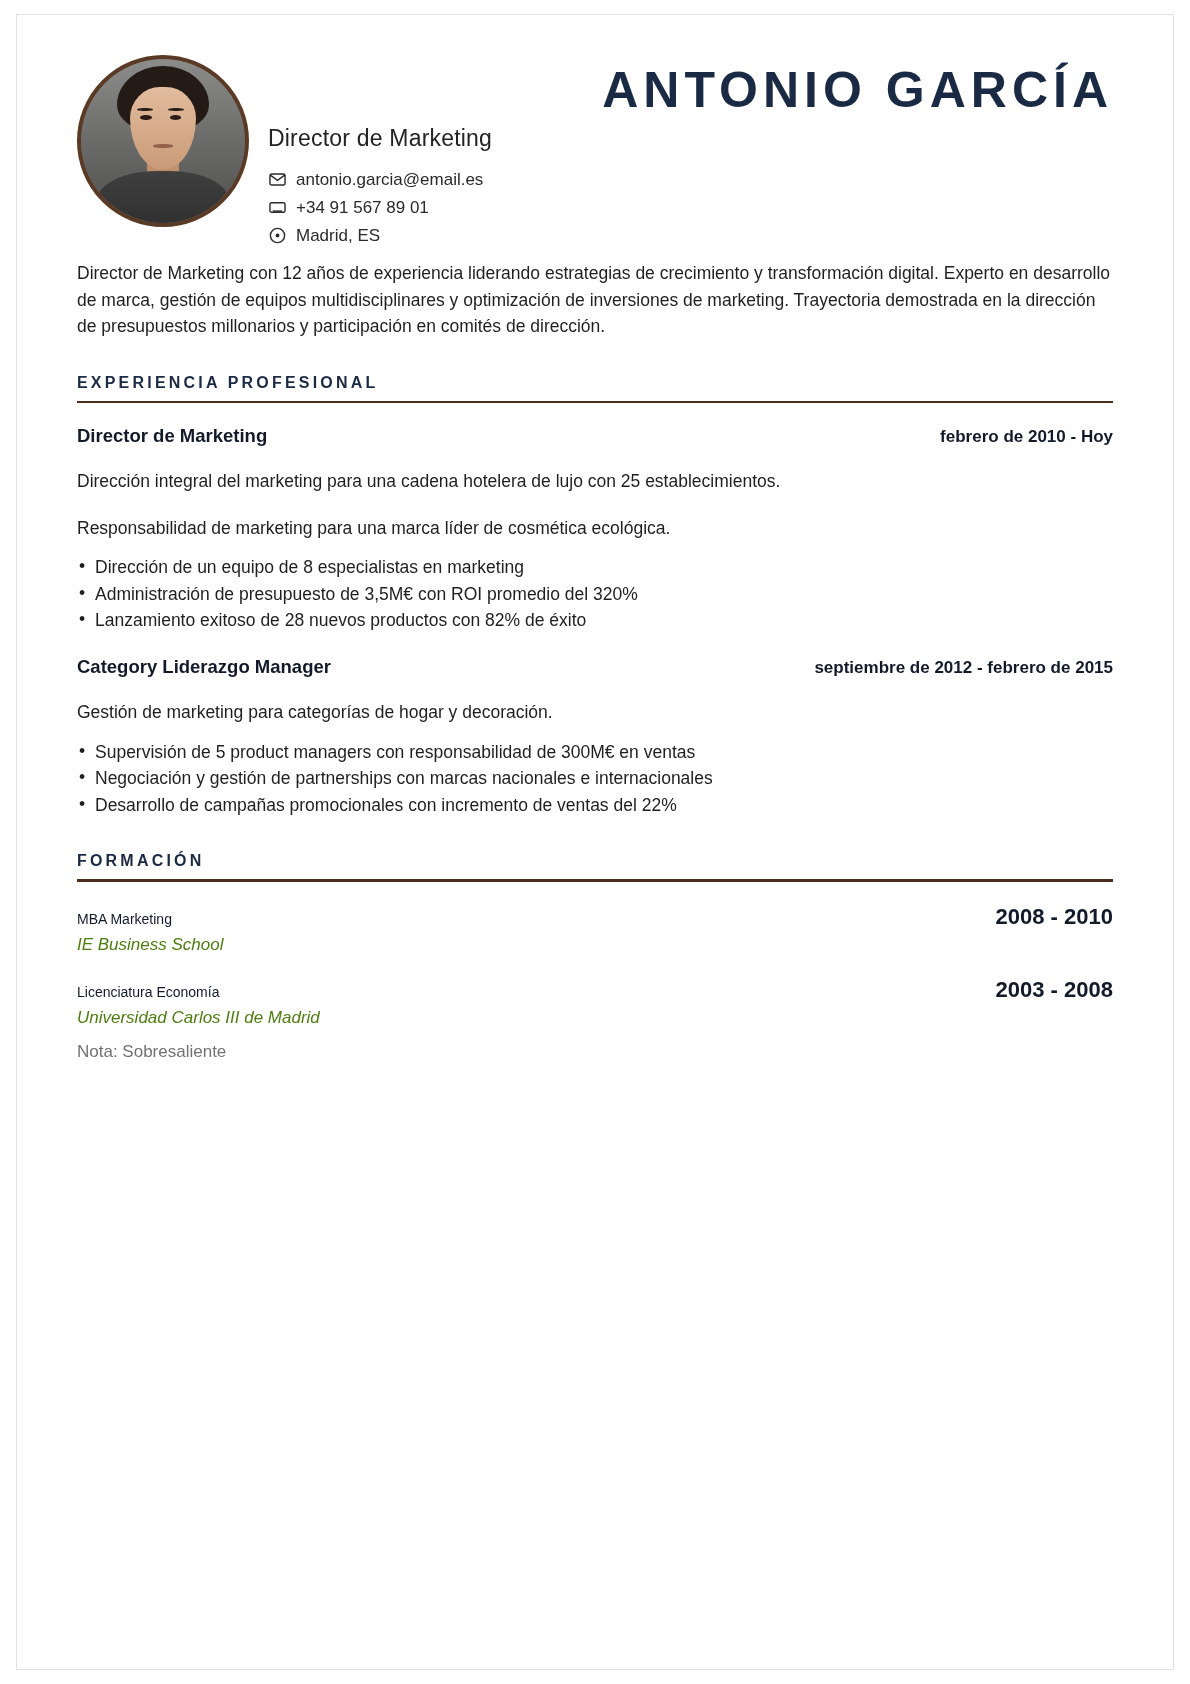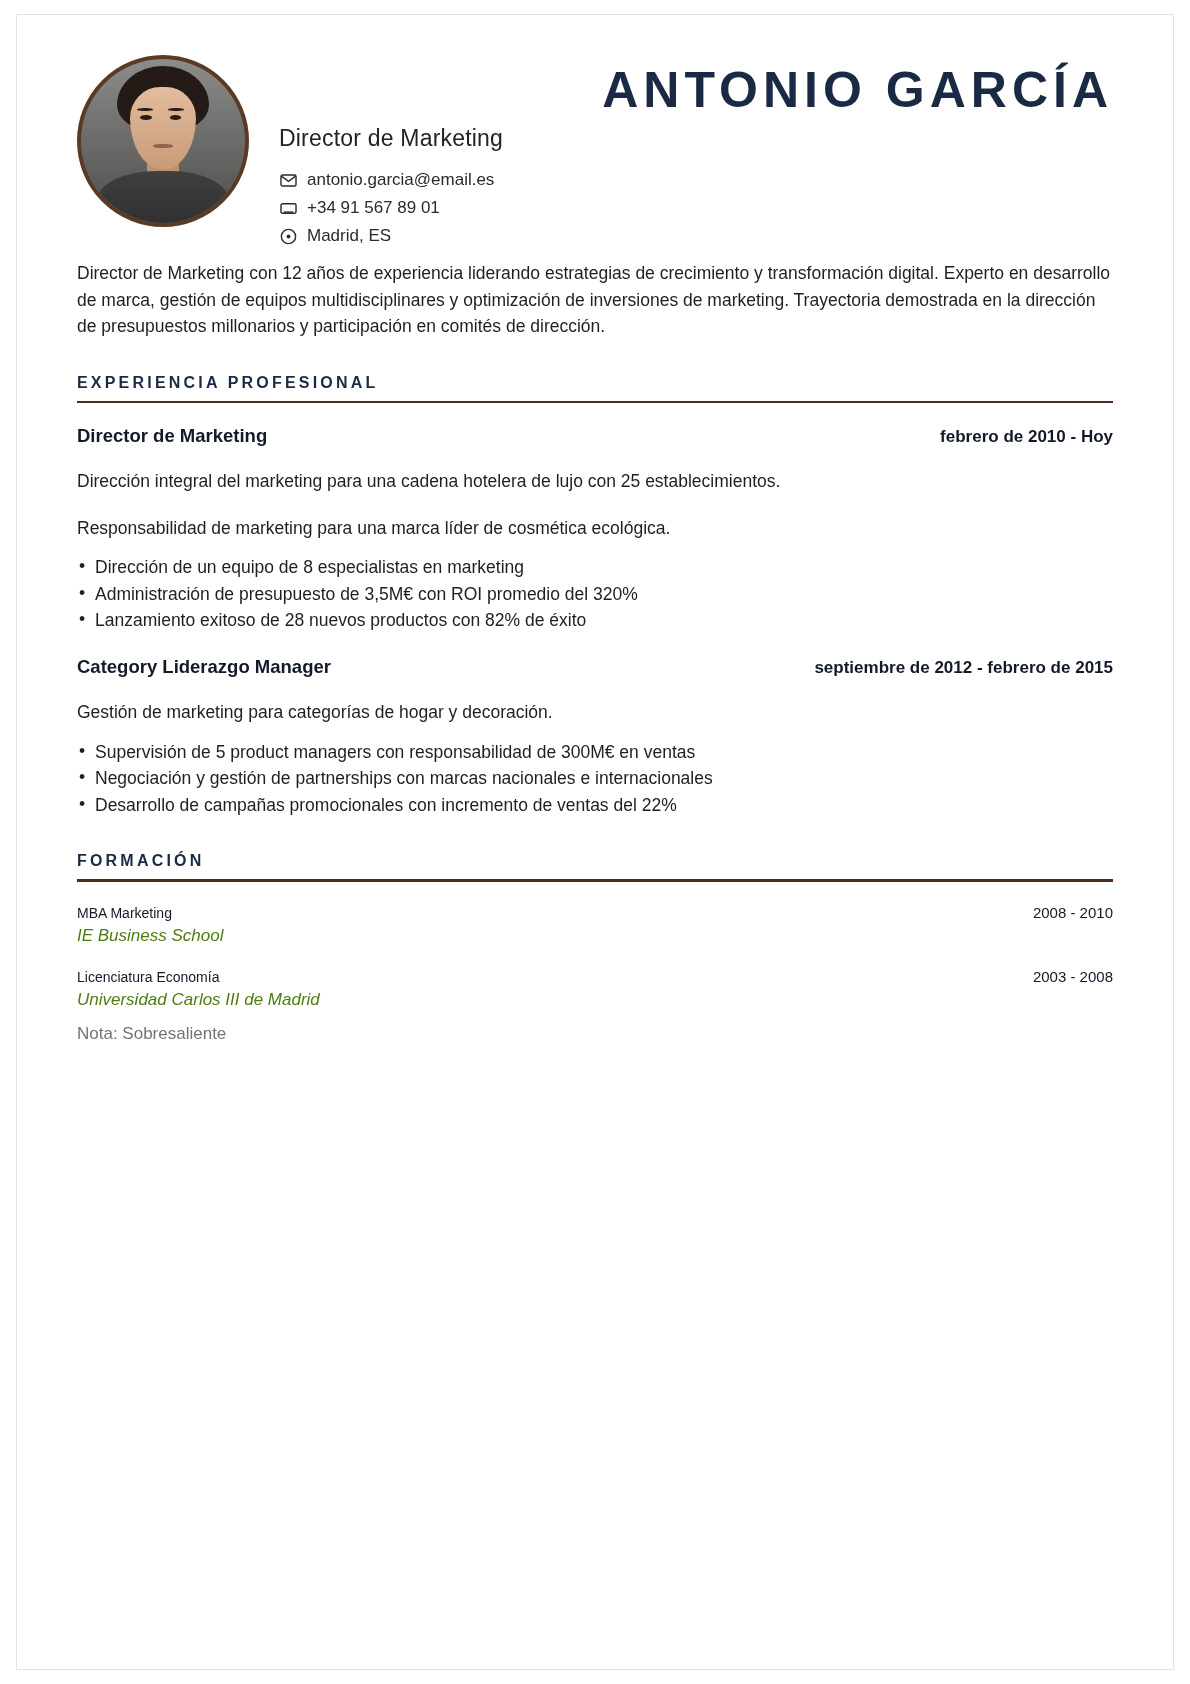--- a/index.html
+++ b/index.html
@@ -26,21 +26,21 @@
     background: #ffffff;
     border: 1px solid #e2e2e2;
     box-sizing: border-box;
     padding: 34px 60px 40px 60px;
   }
 
   
   .header {
     display: flex;
     align-items: flex-start;
-    gap: 30px;
+    gap: 19px;
   }
   .photo-wrap {
     flex: 0 0 auto;
     width: 172px;
     height: 172px;
     border-radius: 50%;
     border: 4px solid #5a3a24;
     box-sizing: border-box;
     overflow: hidden;
     position: relative;
@@ -139,21 +139,21 @@
     font-size: 23px;
     color: #232323;
     margin-top: 8px;
     letter-spacing: 0.2px;
   }
   .contact {
     margin-top: 18px;
   }
   .contact-row {
     display: flex;
-    align-items: flex-end;
+    align-items: flex-start;
     gap: 9px;
     font-size: 17px;
     color: #2a2a2a;
     margin-bottom: 8px;
   }
   .contact-row svg { display: block; }
 
   
   .summary {
     margin-top: 6px;
@@ -229,22 +229,22 @@
     justify-content: space-between;
     align-items: baseline;
     gap: 18px;
   }
   .edu-degree {
     font-size: 14px;
     font-weight: 400;
     color: #121a2a;
   }
   .edu-dates {
-    font-size: 15px;
-    font-weight: 400;
+    font-size: 22px;
+    font-weight: 700;
     color: #121a2a;
     white-space: nowrap;
     margin-left: 36px;
   }
   .edu-school {
     font-size: 17px;
     font-style: italic;
     color: #4d7c0f;
     margin-top: 5px;
   }

